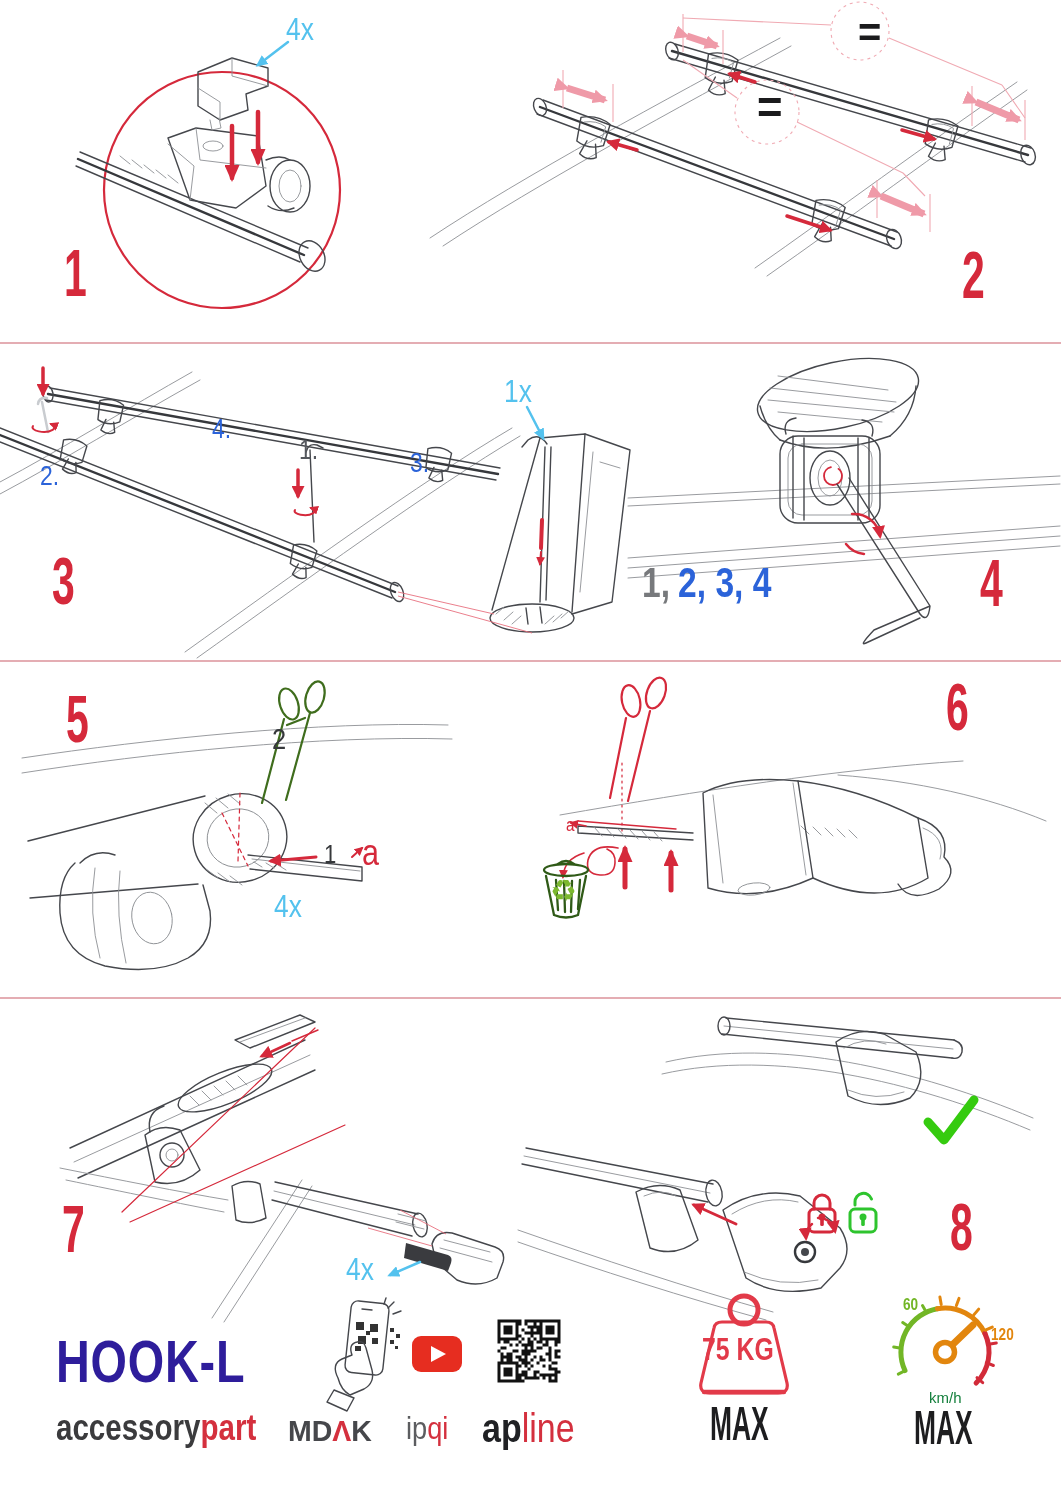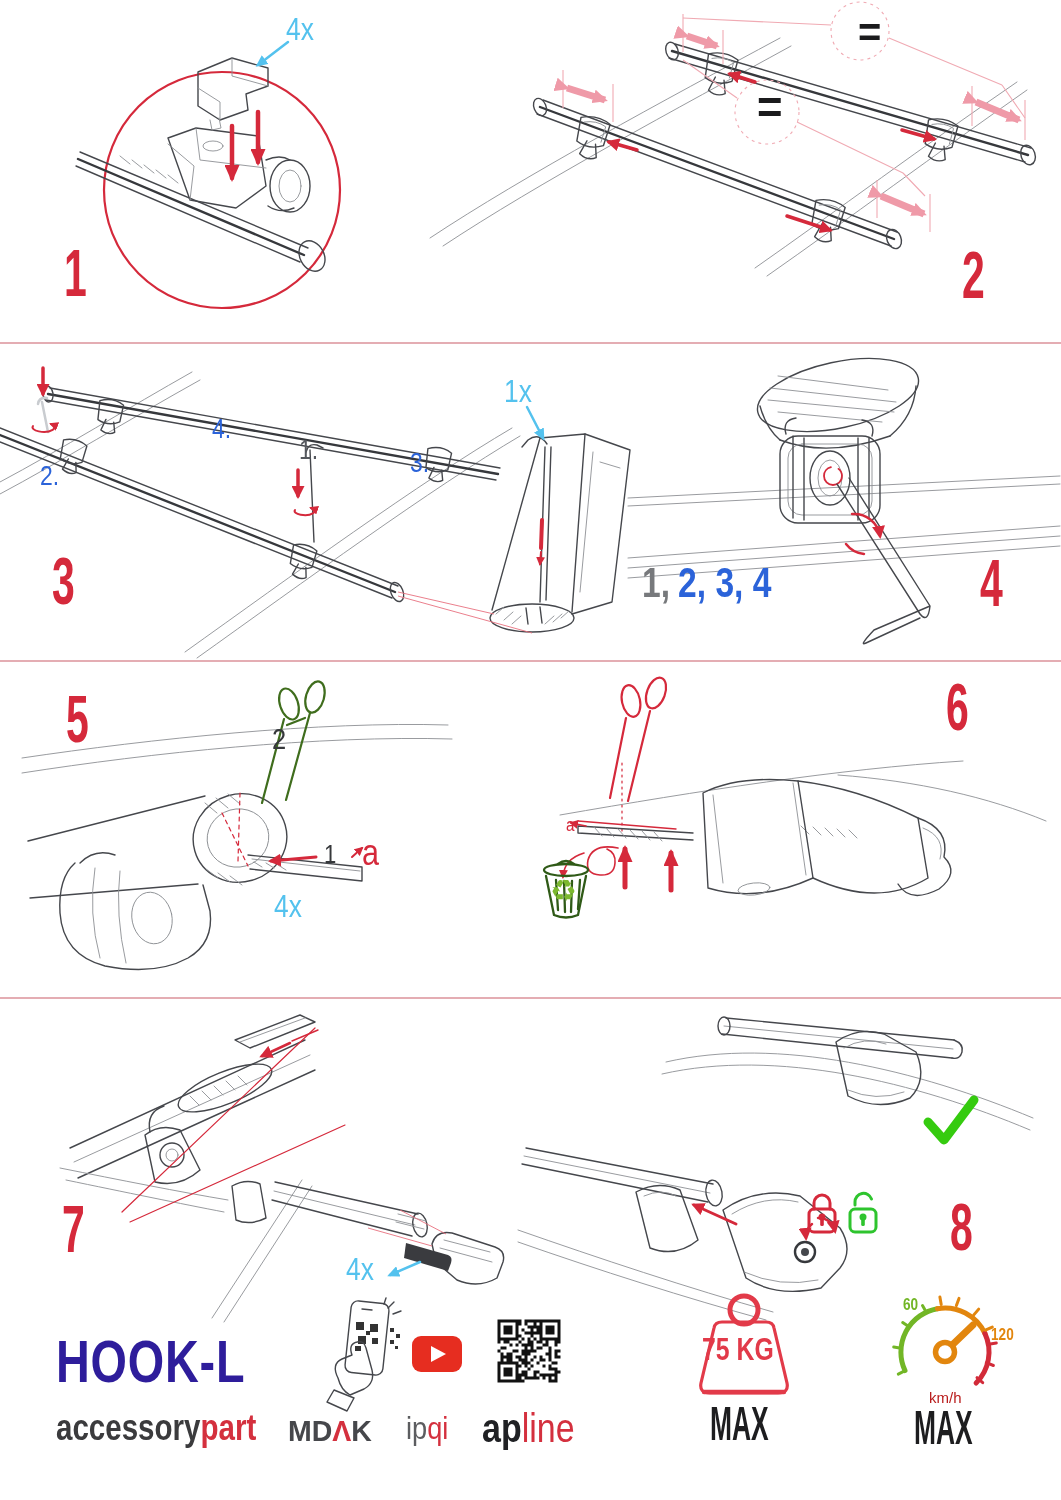--- a/index.html
+++ b/index.html
@@ -23,21 +23,21 @@
   .brand .b1{color:#3b3b3d;} .brand .b2{color:#d4303e;}
   .mdak{position:absolute;font-size:30px;font-weight:bold;line-height:1;transform:scaleX(0.95);transform-origin:left top;color:#46474b;white-space:nowrap;}
   .mdak .l2{color:#d4303e;}
   .ipqi{position:absolute;font-size:32px;line-height:1;color:#5c5d60;transform:scaleX(0.85);transform-origin:left top;white-space:nowrap;}
   .ipqi .l2{color:#d4303e;}
   .apline{position:absolute;font-size:40px;line-height:1;transform:scaleX(0.85);transform-origin:left top;white-space:nowrap;}
   .apline .l1{color:#202124;font-weight:bold;} .apline .l2{color:#d4303e;}
   .kg{position:absolute;color:#e23a49;font-weight:bold;font-size:31px;line-height:1;transform:scaleX(0.8);transform-origin:left top;white-space:nowrap;}
   .max{position:absolute;color:#1d1d1f;font-weight:bold;font-size:48px;line-height:1;transform:scaleX(0.55);transform-origin:left top;}
   .spd{position:absolute;font-weight:bold;font-size:17px;line-height:1;transform:scaleX(0.8);transform-origin:left top;}
-  .unit{position:absolute;color:#b91c1c;font-size:15px;line-height:1;}
+  .unit{position:absolute;color:#15803d;font-size:15px;line-height:1;}
   .recy{position:absolute;color:#7cb82f;font-size:30px;line-height:1;}
   svg{position:absolute;overflow:visible;}
   .k{stroke:#45474c;stroke-width:1.4;fill:none;stroke-linecap:round;stroke-linejoin:round;}
   .k2{stroke:#36383c;stroke-width:2.4;fill:none;stroke-linecap:round;}
   .t{stroke:#8d9094;stroke-width:0.9;fill:none;stroke-linecap:round;}
   .r{stroke:#d5293b;fill:none;stroke-linecap:round;}
   .rt{stroke:#e8707f;stroke-width:0.9;fill:none;}
   .p{stroke:#f0aab3;stroke-width:1.1;fill:none;}
   .pa{stroke:#ef9aa8;stroke-width:7;fill:none;}
   .c{stroke:#54c2ee;fill:none;stroke-linecap:round;}

